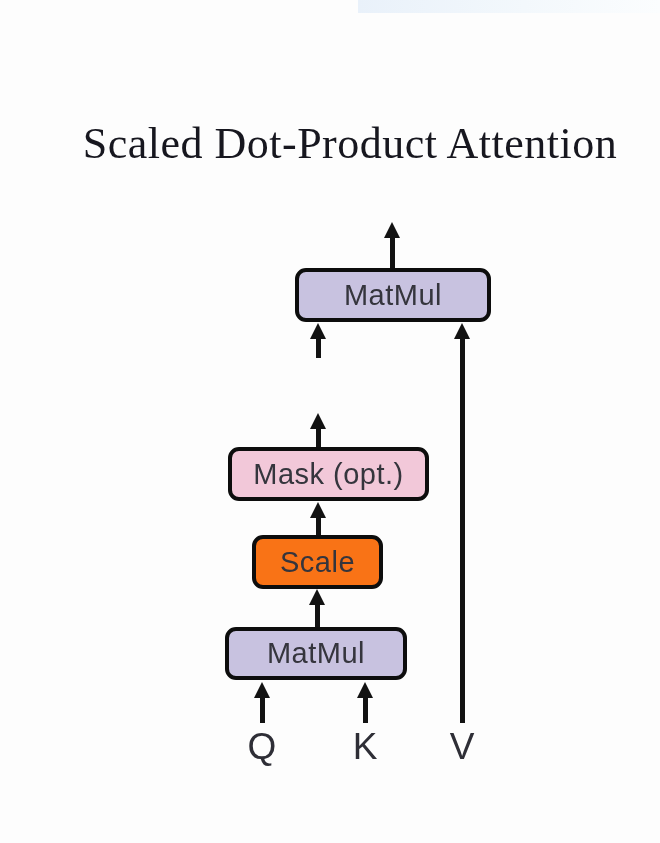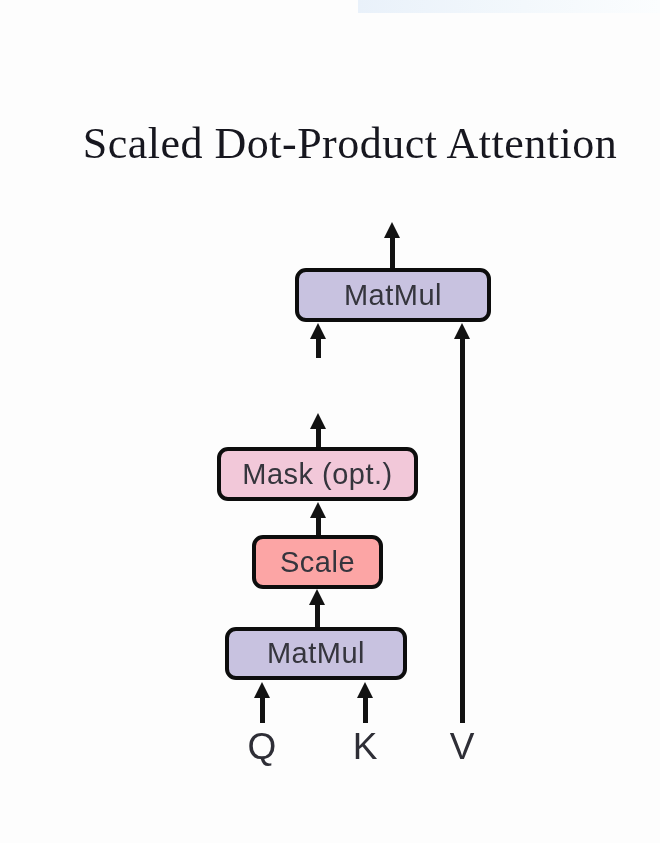--- a/index.html
+++ b/index.html
@@ -40,21 +40,21 @@
     justify-content: center;
   }
   .node-label {
     font-size: 29px;
     color: #35353d;
     letter-spacing: 0.5px;
     white-space: nowrap;
   }
   #node-matmul-top    { left: 295px; top: 268px; width: 196px; height: 54px; }
   #node-softmax       { left: 226px; top: 358px; width: 182px; height: 54px; }
-  #node-mask          { left: 217px; top: 447px; width: 201px; height: 54px; }
+  #node-mask          { left: 228px; top: 447px; width: 201px; height: 54px; }
   #node-scale         { left: 252px; top: 535px; width: 131px; height: 54px; }
   #node-matmul-bottom { left: 225px; top: 627px; width: 182px; height: 53px; }
 
   .shaft { position: absolute; width: 5px; background: #121212; }
   .head  {
     position: absolute; width: 0; height: 0;
     border-left: 8px solid transparent;
     border-right: 8px solid transparent;
     border-bottom: 16px solid #121212;
   }
@@ -108,21 +108,21 @@
 
     <div class="node" id="node-matmul-top" style="background-color: rgb(200, 194, 224);">
       <span class="node-label">MatMul</span>
     </div>
 
 
     <div class="node" id="node-mask" style="background-color: rgb(242, 200, 217);">
       <span class="node-label">Mask (opt.)</span>
     </div>
 
-    <div class="node" id="node-scale" style="background-color: #fca5a5;">
+    <div class="node" id="node-scale" style="background-color: #f97316;">
       <span class="node-label">Scale</span>
     </div>
 
     <div class="node" id="node-matmul-bottom" style="background-color: rgb(200, 194, 224);">
       <span class="node-label">MatMul</span>
     </div>
 
     <div class="head" id="head-output" style="border-bottom-color: rgb(18, 18, 18);"></div>
     <div class="shaft" id="shaft-output" style="background-color: rgb(18, 18, 18);"></div>
 

